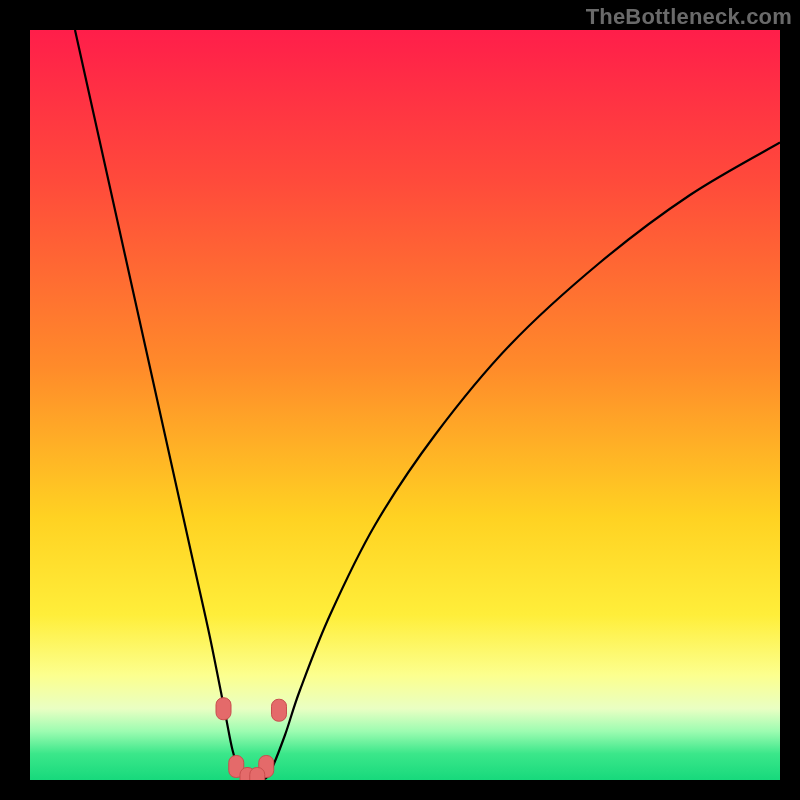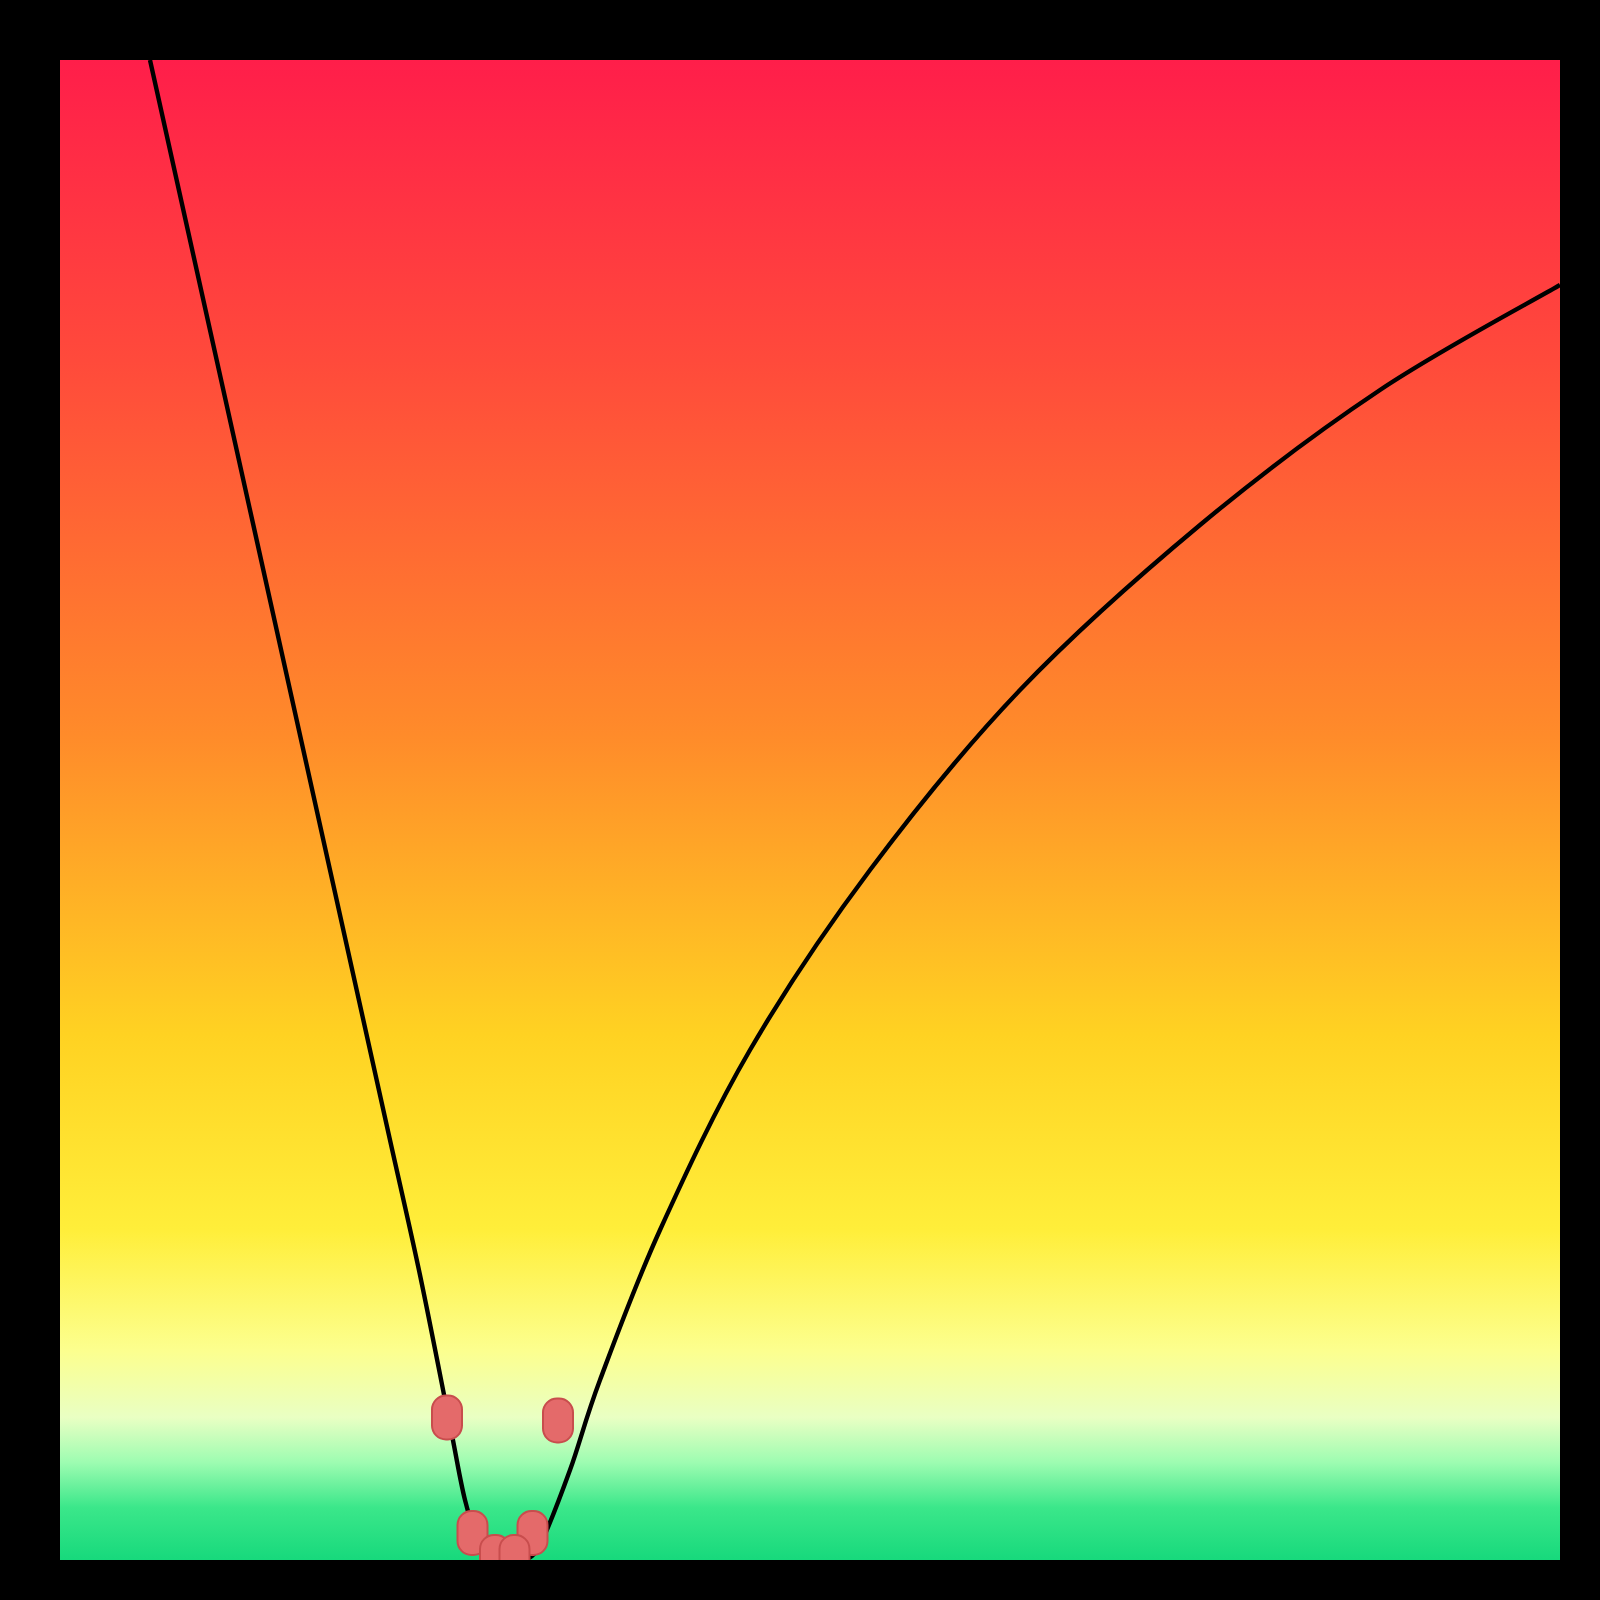--- a/index.html
+++ b/index.html
@@ -71,14 +71,15 @@
           <rect x="186" y="667.75" width="15" height="22" rx="7" fill="#e46a6a" stroke="#c84d4d" stroke-width="1"></rect>
           <rect x="241.5" y="669.25" width="15" height="22" rx="7" fill="#e46a6a" stroke="#c84d4d" stroke-width="1"></rect>
           <rect x="198.75000000000003" y="725.5" width="15" height="22" rx="7" fill="#e46a6a" stroke="#c84d4d" stroke-width="1"></rect>
           <rect x="228.75" y="725.5" width="15" height="22" rx="7" fill="#e46a6a" stroke="#c84d4d" stroke-width="1"></rect>
           <rect x="209.99999999999997" y="737.5" width="15" height="22" rx="7" fill="#e46a6a" stroke="#c84d4d" stroke-width="1"></rect>
           <rect x="219.75" y="737.5" width="15" height="22" rx="7" fill="#e46a6a" stroke="#c84d4d" stroke-width="1"></rect>
         </g>
     </svg>
   </div>
 
+  <div class="watermark">TheBottleneck.com</div>
 
 </div>
 
 </body></html>

